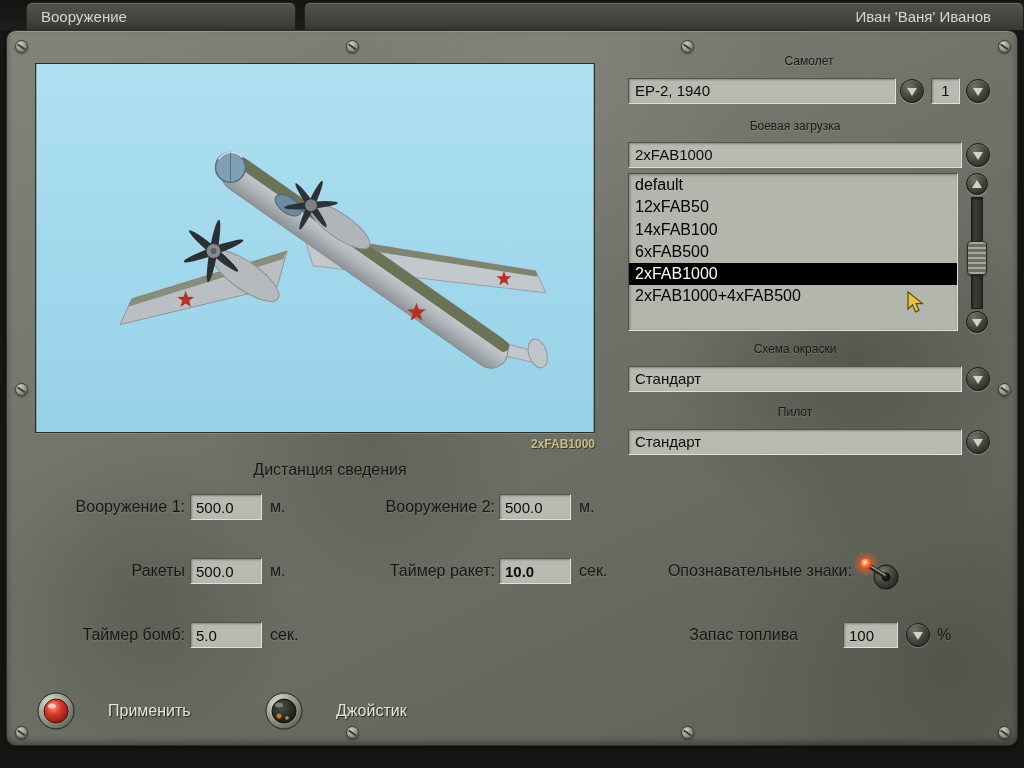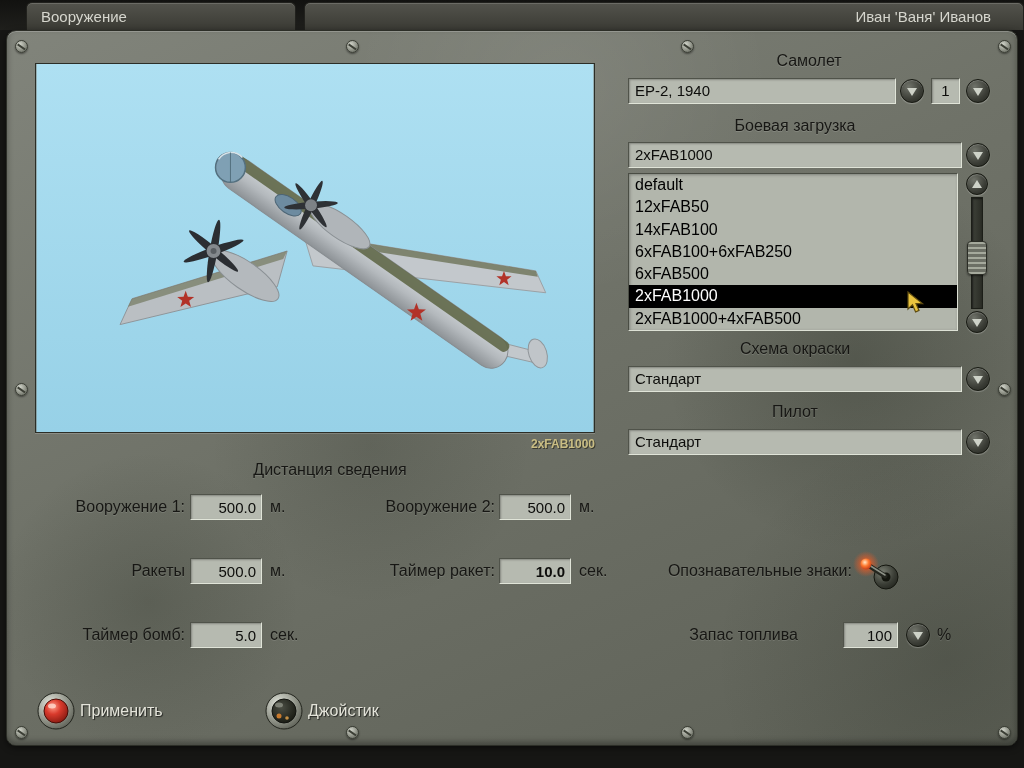--- a/index.html
+++ b/index.html
@@ -37,34 +37,34 @@
 
   
   #preview { position:absolute; left:35px; top:63px; width:560px; height:370px;
     border:1px solid #2c2e27; box-shadow:0 1px 0 rgba(255,255,255,0.18); overflow:hidden; }
   #preview svg { display:block; }
   #caption { position:absolute; left:35px; top:437px; width:560px; text-align:right;
     font-size:12px; font-weight:bold; color:#c9bd83; text-shadow:1px 1px 0 #3a3a30; }
 
   
   .sec-label { position:absolute; left:628px; width:334px; text-align:center;
-    color:#171714; font-size:16px; line-height:18px;
+    color:#171714; font-size:12px; line-height:18px;
     text-shadow:0 1px 0 rgba(255,255,255,0.14); white-space:nowrap; }
   .label { position:absolute; color:#171714; font-size:16px; line-height:26px;
     text-shadow:0 1px 0 rgba(255,255,255,0.12); white-space:nowrap; }
   .r { text-align:right; }
 
   .field { position:absolute; height:26px; background:#b6bab0; color:#0d0d0b;
     border:1px solid; border-color:#50534a #e0e4d8 #e0e4d8 #50534a;
     box-shadow:inset 1px 1px 2px rgba(0,0,0,0.28);
     font-size:15px; line-height:24px; padding:0 6px; white-space:nowrap; overflow:hidden; }
   .num { position:absolute; height:26px; width:72px; background:#b6bab0; color:#0d0d0b;
     border:1px solid; border-color:#50534a #e0e4d8 #e0e4d8 #50534a;
     box-shadow:inset 1px 1px 2px rgba(0,0,0,0.28);
-    font-size:15px; padding:0 5px; font-family:"Liberation Sans",sans-serif; outline:none;text-align:right; }
+    font-size:15px; padding:0 5px; font-family:"Liberation Sans",sans-serif; outline:none; }
 
   .round-btn { position:absolute; width:24px; height:24px; border-radius:50%;
     background:radial-gradient(circle at 35% 30%, #70736a, #3b3d36 60%, #21231d);
     border:1px solid #171912;
     box-shadow:0 1px 1px rgba(255,255,255,0.25), inset 0 1px 1px rgba(255,255,255,0.22);
     display:flex; align-items:center; justify-content:center; cursor:default; }
   .round-btn.small { width:22px; height:22px; }
   .tri-down { width:0; height:0; border-left:5px solid transparent; border-right:5px solid transparent;
     border-top:8px solid #ced2c8; margin-top:1px; }
   .tri-up { width:0; height:0; border-left:5px solid transparent; border-right:5px solid transparent;
@@ -108,21 +108,21 @@
   #lbl-w2 { left:352px; top:494px; width:143px; }  #in-w2 { left:499px; top:494px; }  #un-w2 { left:579px; top:494px; }
   #lbl-rk { left:40px;  top:558px; width:145px; }  #in-rk { left:190px; top:558px; }  #un-rk { left:270px; top:558px; }
   #lbl-rt { left:352px; top:558px; width:143px; }  #in-rt { left:499px; top:558px;font-weight:bold; }  #un-rt { left:579px; top:558px; }
   #lbl-marks { left:618px; top:558px; width:234px; }
   #toggle { position:absolute; left:852px; top:548px; width:52px; height:46px; cursor:default; }
   #lbl-bt { left:40px;  top:622px; width:145px; }  #in-bt { left:190px; top:622px; }  #un-bt { left:270px; top:622px; }
   #lbl-fuel { left:650px; top:622px; width:148px; } #in-fuel { left:843px; top:622px; width:55px; }
   #btn-fuel { left:906px; top:623px; } #un-fuel { left:937px; top:622px; }
 
   
-  .footer-btn { position:absolute; display:flex; align-items:center; gap:4px; height:42px; cursor:default; }
+  .footer-btn { position:absolute; display:flex; align-items:center; gap:32px; height:42px; cursor:default; }
   #apply-row { left:36px; top:690px; }
   #joystick-row { left:264px; top:690px; }
   .btn-label { font-size:16px; color:#e4e4da; text-shadow:1px 1px 1px rgba(0,0,0,0.65); line-height:40px; }
 
   #cursor { position:absolute; left:906px; top:291px; z-index:50; }
 </style>
 </head>
 <body>
 
 <div id="page">
@@ -229,21 +229,20 @@
     <span>2xFAB1000</span>
   </div>
   <div class="round-btn" id="btn-loadout">
     <span class="tri-down"></span>
   </div>
 
   <div id="listbox">
       <div class="list-item">default</div>
       <div class="list-item">12xFAB50</div>
       <div class="list-item">14xFAB100</div>
-      <div class="list-item">6xFAB100+6xFAB250</div>
       <div class="list-item">6xFAB500</div>
       <div class="list-item selected">2xFAB1000</div>
       <div class="list-item">2xFAB1000+4xFAB500</div>
     </div>
   <div class="round-btn small" id="btn-scroll-up">
     <span class="tri-up"></span>
   </div>
   <div id="track"></div>
   <div id="thumb"></div>
   <div class="round-btn small" id="btn-scroll-down">

